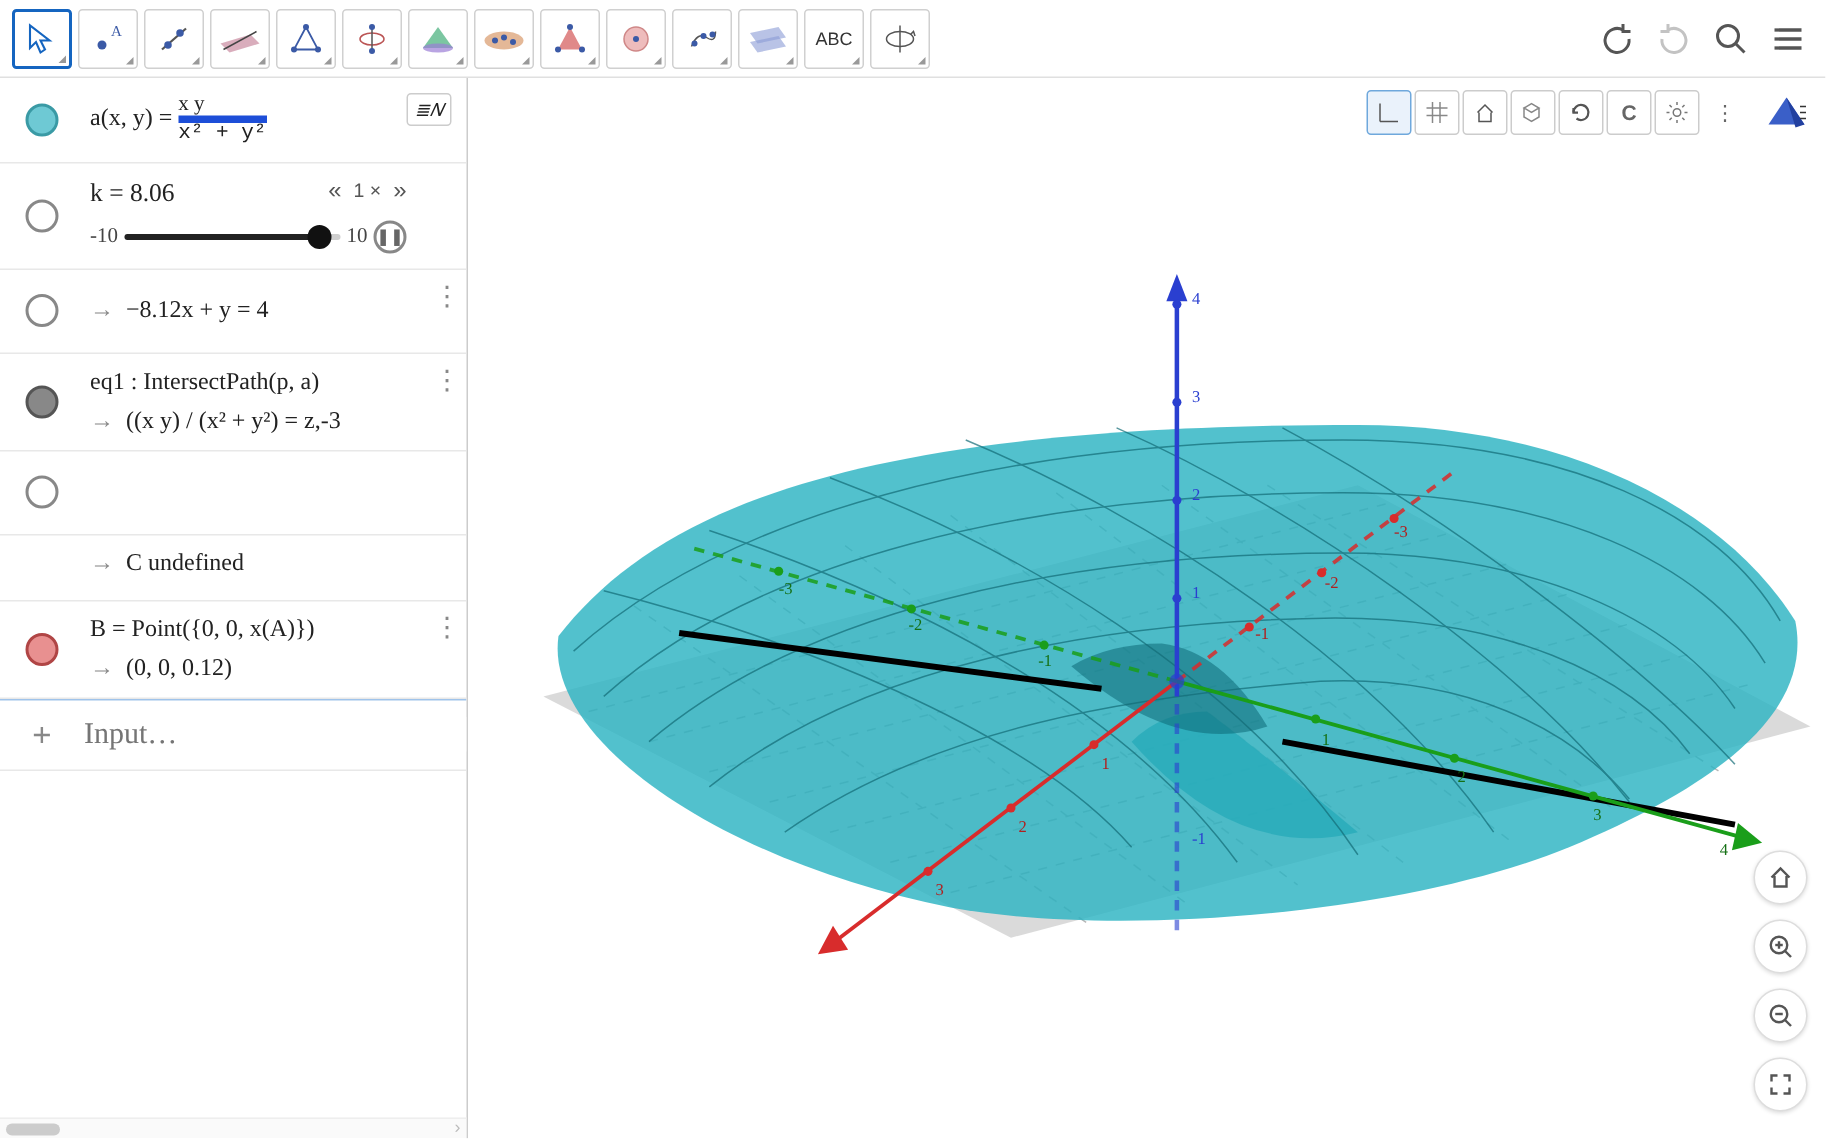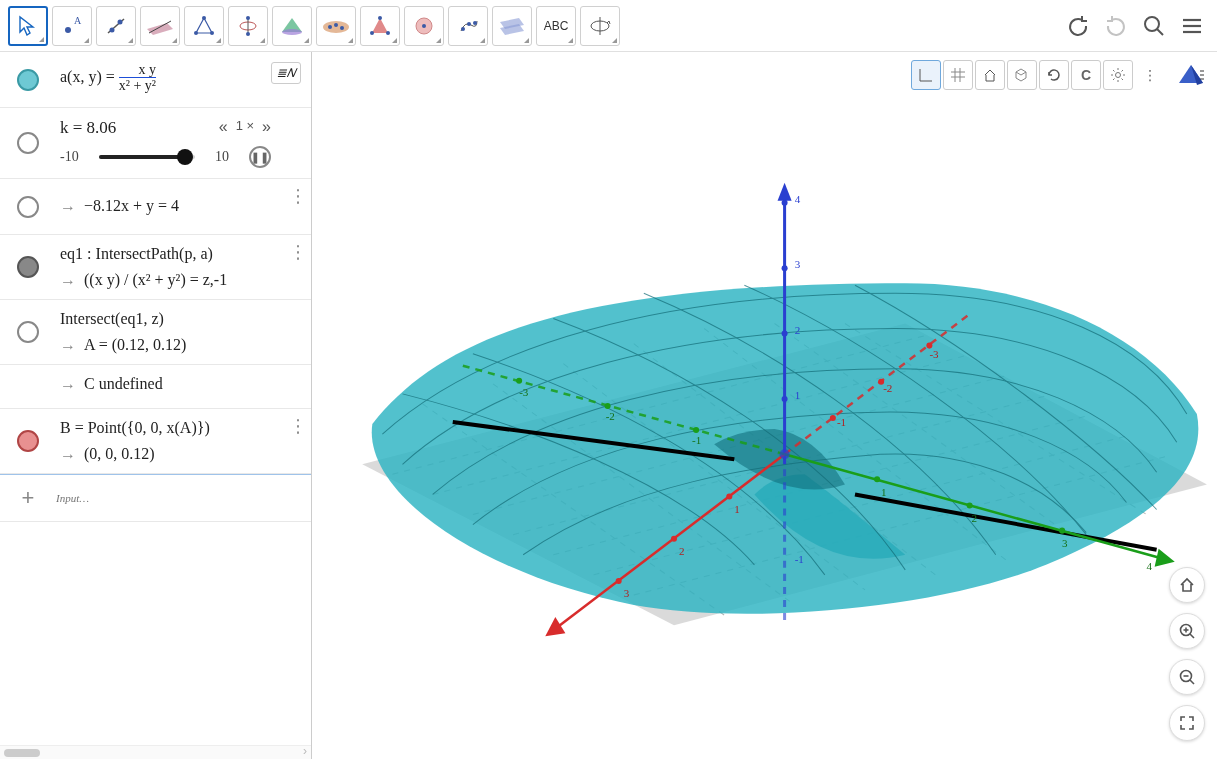--- a/index.html
+++ b/index.html
@@ -77,42 +77,42 @@
   color:#222;
   position:relative;
 }
 .content-col .line2 { margin-top:8px; font-size:16px; }
 .arrow-out::before { content:"→"; color:#888; margin-right:8px; font-family:Arial; }
 .more-dots {
   position:absolute; right:6px; top:6px;
   color:#888; cursor:pointer; font-size:18px; letter-spacing:-2px;
 }
 .frac {
-  display:inline-block; text-align:right; vertical-align:middle;
+  display:inline-block; text-align:left; vertical-align:middle;
   font-size:14px; line-height:1.1;
 }
-.frac .bot { border-top:1px solid #1d4ed8; }
+.frac .bot { border-top:5px solid #1d4ed8;font-family:Liberation Mono, monospace; }
 .sym-btn {
   position:absolute; right:10px; top:10px;
   width:30px; height:22px; border:1px solid #ccc; border-radius:3px;
   font-size:12px; display:flex;align-items:center;justify-content:center;
   cursor:pointer; background:#fff; font-style:italic;
 }
 .slider-row .content-col { padding-right:40px; }
 .slider-head { display:flex; align-items:flex-start; gap:8px; font-family:Arial; }
-.slider-ctrl { display:flex; align-items:center; gap:20px; margin-top:8px; font-size:14px; color:#444;}
+.slider-ctrl { display:flex; align-items:center; gap:4px; margin-top:8px; font-size:14px; color:#444;}
 .slider-track { position:relative; flex:1; height:4px; background:#cfcfcf; border-radius:2px; }
 .slider-fill { position:absolute; left:0; top:0; bottom:0; background:#222; border-radius:2px; }
 .slider-thumb { position:absolute; top:50%; width:16px; height:16px; background:#111; border-radius:50%; transform:translate(-50%,-50%); cursor:grab;}
 .play-circle { width:22px;height:22px;border:2px solid #888;border-radius:50%;display:flex;align-items:center;justify-content:center;color:#666;font-size:11px;cursor:pointer;}
 .chev { cursor:pointer; color:#555; }
 
 .input-row { display:flex; border-bottom:1px solid #e8e8e8; height:48px; align-items:center; }
 .plus-btn { width:56px; text-align:center; color:#888; font-size:22px; cursor:pointer; }
-.input-field { flex:1; border:none; outline:none; font-size:11px; font-family:Georgia,serif; color:#8b5cf6; font-style:italic; padding-right:10px; }
+.input-field { flex:1; border:none; outline:none; font-size:20px; font-family:Georgia,serif; color:#8b5cf6; padding-right:10px; }
 
 .scroll-strip { height:14px; background:#fafafa; border-top:1px solid #eee; position:relative;}
 .scroll-strip::before { content:""; position:absolute; left:4px; top:3px; height:8px; width:36px; background:#ccc; border-radius:4px;}
 .scroll-strip::after { content:"›"; position:absolute; right:4px; top:-2px; color:#bbb; font-size:12px;}
 
 .graphics {
   flex:1; position:relative; background:#fff;
 }
 .gfx-toolbar {
   position:absolute; top:8px; right:12px;
@@ -324,32 +324,28 @@
       </div>
     </div>
 
     <div class="row">
       <div class="vis-col">
           <div class="vis-circle grey"></div>
         </div>
       <div class="content-col">
         <div class="more-dots">⋮</div>
         <div>eq1 : IntersectPath(p, a)</div>
-        <div class="line2 arrow-out">((x y) / (x² + y²) = z,-1</div>
+        <div class="line2 arrow-out">((x y) / (x² + y²) = z,-3</div>
       </div>
     </div>
 
     <div class="row">
       <div class="vis-col">
           <div class="vis-circle"></div>
         </div>
-      <div class="content-col">
-        <div>Intersect(eq1, z)</div>
-        <div class="line2 arrow-out">A = (0.12, 0.12)</div>
-      </div>
     </div>
 
     <div class="row" style="min-height:44px">
       <div class="vis-col"></div>
       <div class="content-col">
         <div class="arrow-out">C undefined</div>
       </div>
     </div>
 
     <div class="row">

